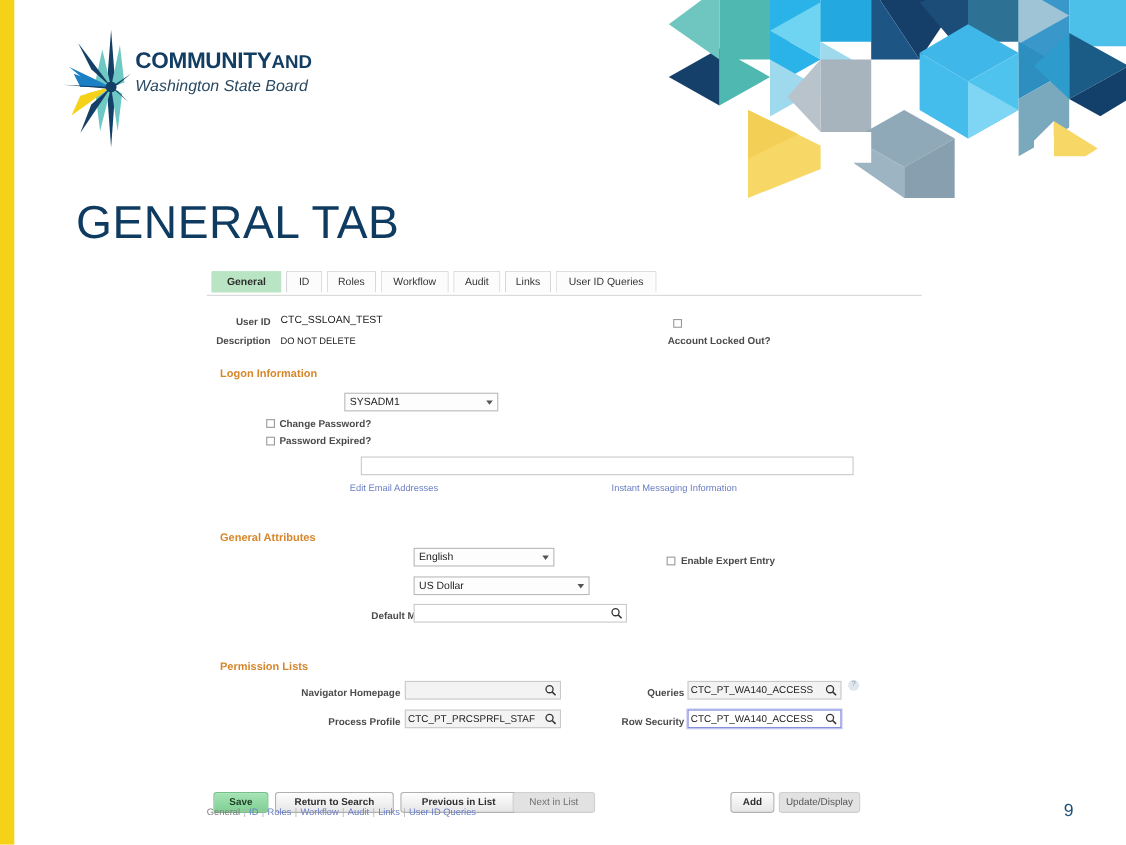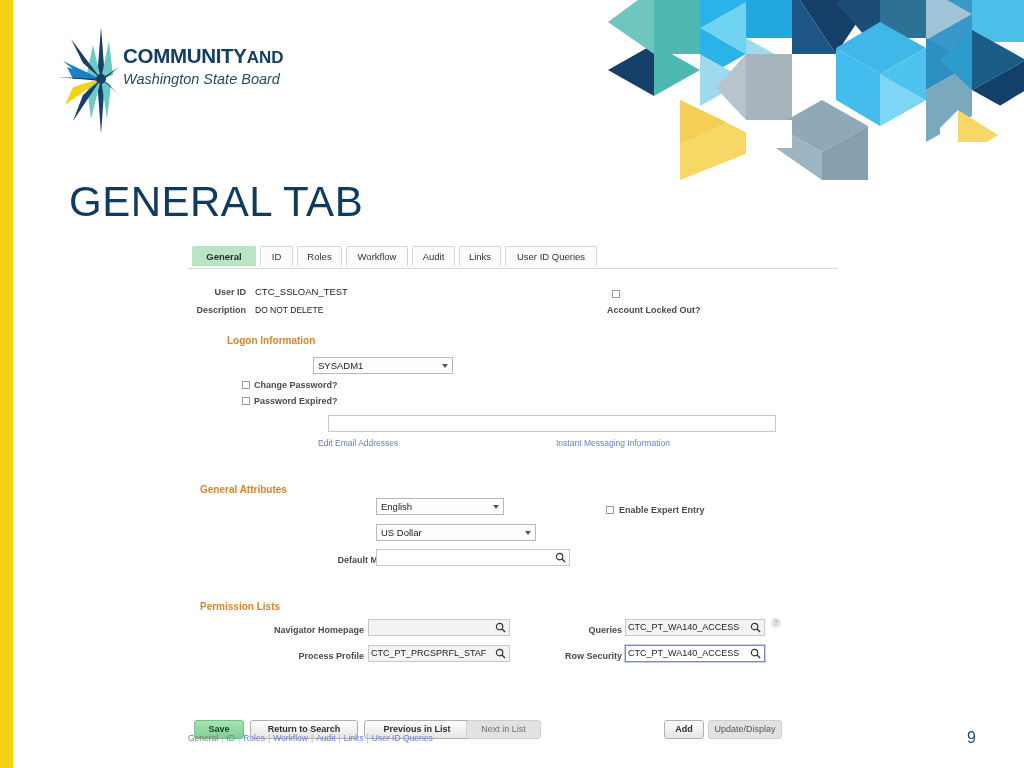--- a/index.html
+++ b/index.html
@@ -426,21 +426,21 @@
 
     <div class="lbl" style="left:0px;top:41px;width:58px;">User ID</div>
     <div class="val" style="left:67px;top:40px;">CTC_SSLOAN_TEST</div>
 
     <div class="lbl" style="left:0px;top:59px;width:58px;">Description</div>
     <div class="val" style="left:67px;top:59px;font-size:8.5px;">DO NOT DELETE</div>
 
     <div class="cbx" style="left:424px;top:44px;"></div>
     <div class="lbl-left" style="left:419px;top:43px;margin-top:16px;">Account Locked Out?</div>
 
-    <div class="grp" style="left:12px;top:89px;margin-left:27px;">Logon Information</div>
+    <div class="grp" style="left:12px;top:89px;">Logon Information</div>
 
     <div class="lbl" style="left:180px;top:116px;width:60px;">Symbolic ID</div>
     <div class="ddl" style="left:125px;top:111px;width:140px;">
       <span>SYSADM1</span>
       <span class="caret"></span>
     </div>
 
     <div class="cbx" style="left:54px;top:135px;"></div>
     <div class="lbl-left" style="left:66px;top:134px;">Change Password?</div>
 

